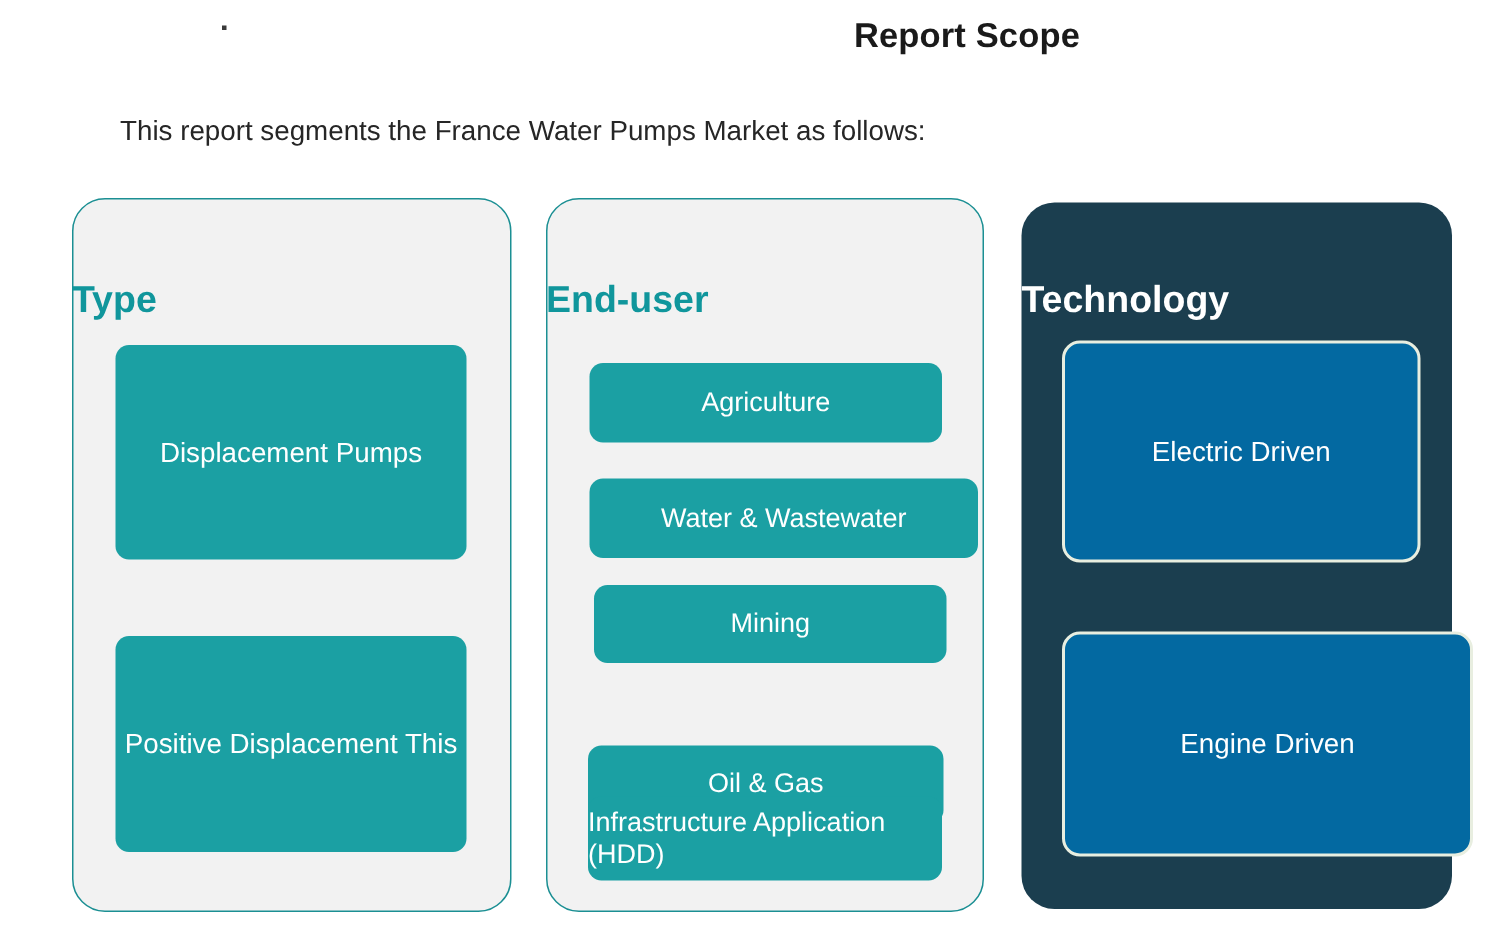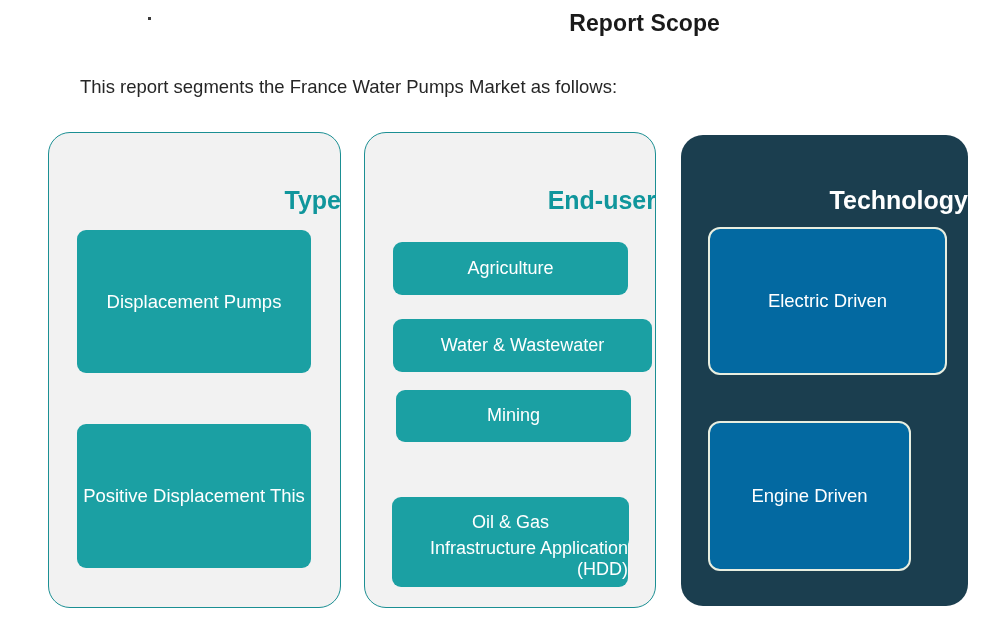--- a/index.html
+++ b/index.html
@@ -64,35 +64,35 @@
     height: 471px;
   }
   #column-type      { left: 48px;  width: 293px; }
   #column-enduser   { left: 364px; width: 292px; }
   #column-technology{ left: 681px; width: 287px; }
 
   .column-heading {
     position: absolute;
     left: 0;
     width: 100%;
-    text-align: right;
+    text-align: left;
     font-size: 25px;
     font-weight: bold;
   }
   .column-heading.teal  { top: 186px; color: #10969c; }
   .column-heading.white { top: 186px; color: #ffffff; }
 
   
   .box {
     position: absolute;
     box-sizing: border-box;
     display: flex;
     align-items: center;
     justify-content: center;
-    text-align: right;
+    text-align: left;
     border-radius: 9px;
     color: #ffffff;
     line-height: 1.18;
   }
   .box.teal {
     background: #1ba0a3;
   }
   .box.grey {
     background: #0369a1;
     border: 2px solid #e8eee0;
@@ -124,21 +124,21 @@
   }
   #box-infrastructure {
     left: 392px; top: 531px;  width: 236px; height: 56px; font-size: 18px;
   }
 
   
   #box-electric-driven {
     left: 708px; top: 227px;  width: 239px; height: 148px; font-size: 18.5px;
   }
   #box-engine-driven {
-    left: 708px; top: 421px;  width: 203px; height: 150px; font-size: 18.5px;
+    left: 708px; top: 421px;  width: 274px; height: 150px; font-size: 18.5px;
   }
 </style>
 </head>
 <body>
 
 <div id="page-title">Report Scope</div>
 
 <div id="stray-dot"></div>
 
 <div id="intro-text">This report segments the France Water Pumps Market as follows:</div>

